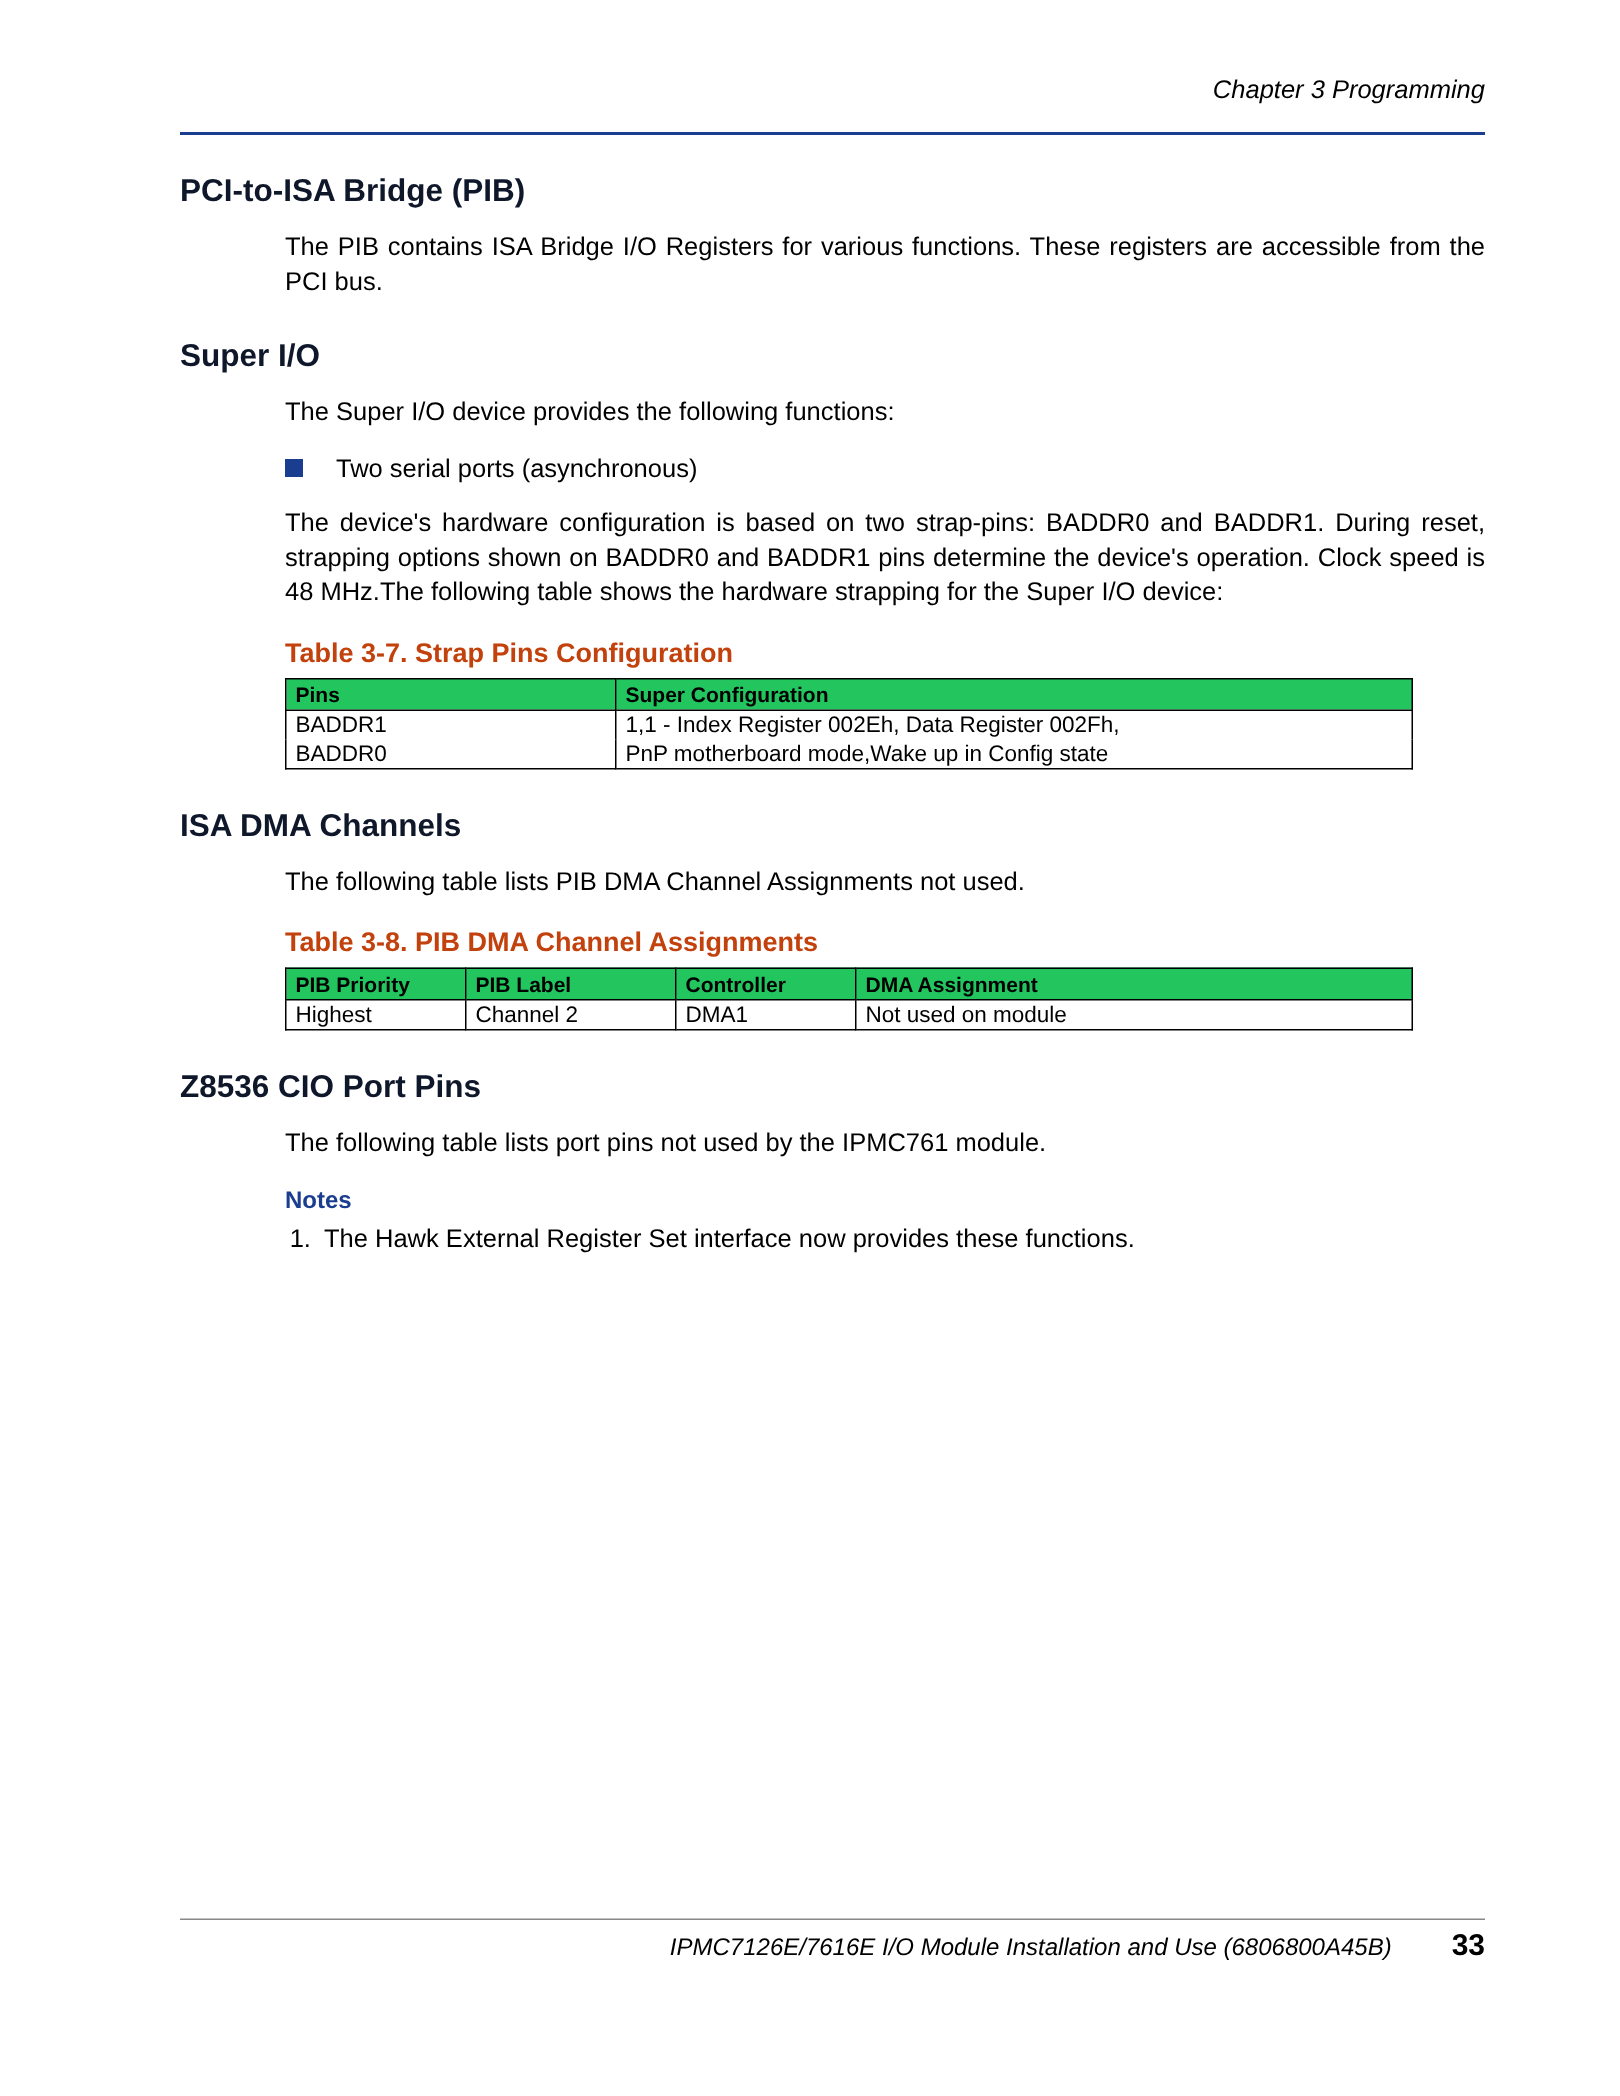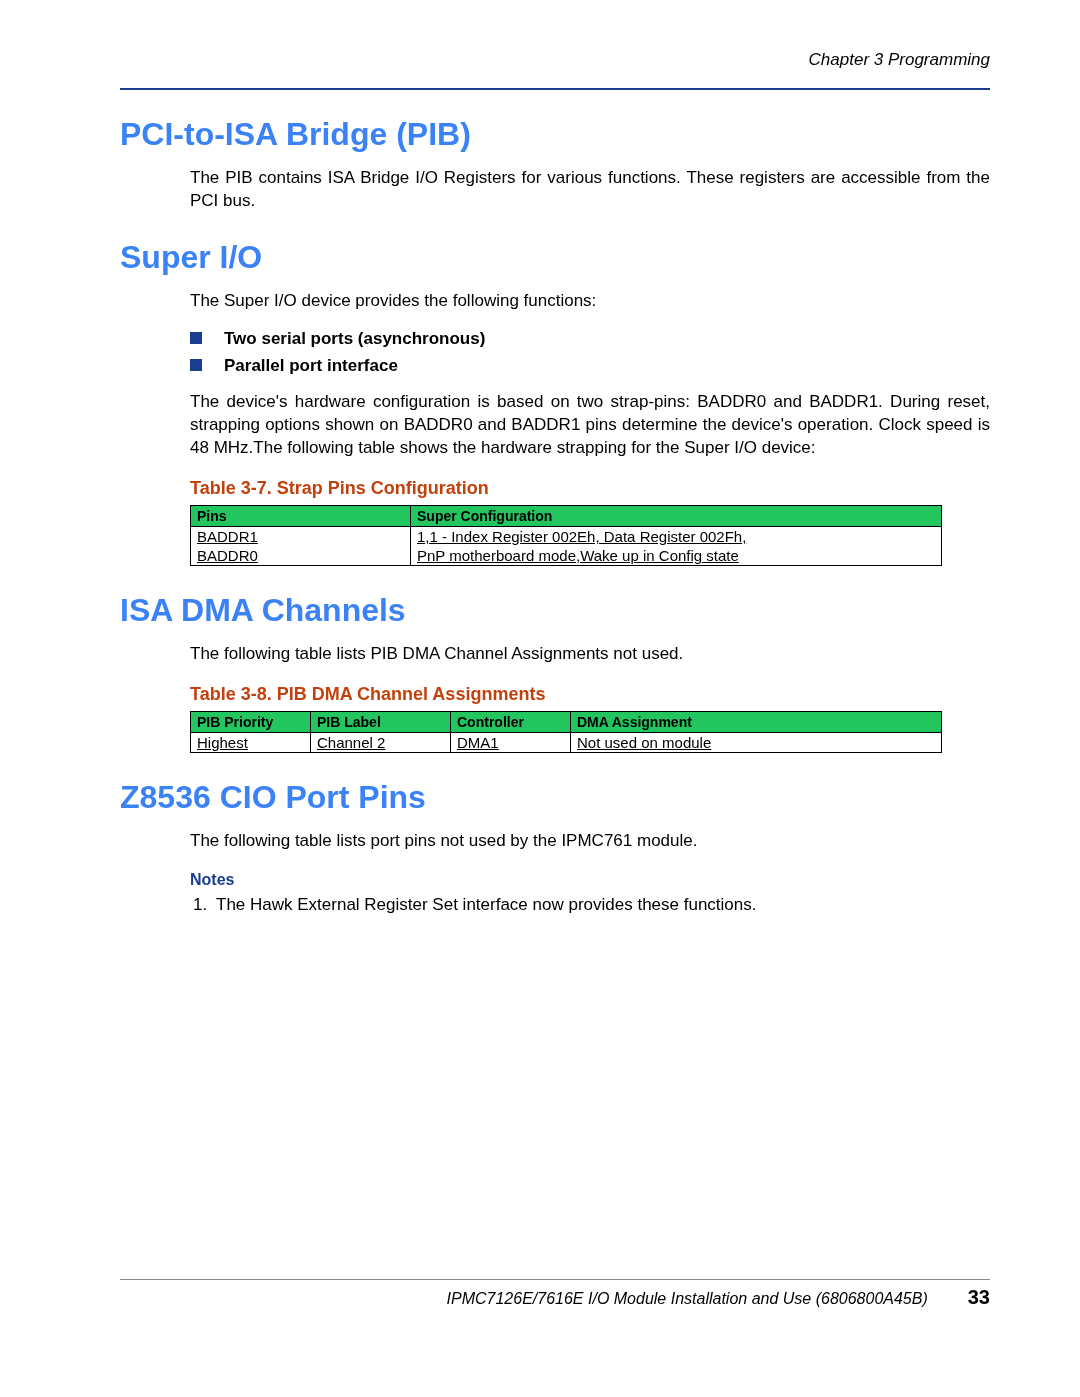--- a/index.html
+++ b/index.html
@@ -21,37 +21,36 @@
     margin-top: 18px;
     margin-bottom: 24px;
   }
   .chapter-ref {
     text-align: right;
     font-style: italic;
     font-size: 17px;
     margin-bottom: 0;
   }
   .section-heading {
-    color: #3b82f6;
-    font-weight: bold;
-    font-size: 32px;
+    color: #0f172a;
+    font-weight: bold;
+    font-size: 21px;
     margin-top: 26px;
     margin-bottom: 14px;
   }
   .body-text {
     font-size: 17px;
     line-height: 1.35;
     margin: 0 0 12px 70px;
     text-align: justify;
   }
   .bullet-list {
     margin: 0 0 12px 70px;
     padding-left: 0;
     list-style: none;
-    font-weight: bold;
   }
   .bullet-list li {
     font-size: 17px;
     line-height: 1.6;
     position: relative;
     padding-left: 34px;
   }
   .bullet-list li::before {
     content: "";
     position: absolute;
@@ -79,21 +78,20 @@
     text-align: left;
     padding: 2px 6px;
     font-weight: bold;
     font-size: 14px;
   }
   table.data-table td {
     border-left: 1px solid #000;
     border-right: 1px solid #000;
     padding: 1px 6px;
     font-size: 15px;
-    text-decoration: underline;
   }
   table.data-table tr:last-child td {
     border-bottom: 1px solid #000;
   }
   .notes-heading {
     color: #1a3d8f;
     font-weight: bold;
     font-size: 16px;
     margin: 18px 0 6px 70px;
   }
@@ -134,21 +132,20 @@
   <div class="chapter-ref">Chapter 3  Programming</div>
   <div class="header-line"></div>
 
   <div class="section-heading">PCI-to-ISA Bridge (PIB)</div>
   <p class="body-text">The PIB contains ISA Bridge I/O Registers for various functions. These registers are accessible from the PCI bus.</p>
 
   <div class="section-heading">Super I/O</div>
   <p class="body-text">The Super I/O device provides the following functions:</p>
   <ul class="bullet-list">
     <li>Two serial ports (asynchronous)</li>
-    <li>Parallel port interface</li>
   </ul>
   <p class="body-text">The device's hardware configuration is based on two strap-pins: BADDR0 and BADDR1. During reset, strapping options shown on BADDR0 and BADDR1 pins determine the device's operation. Clock speed is 48 MHz.The following table shows the hardware strapping for the Super I/O device:</p>
 
   <div class="table-caption">Table 3-7. Strap Pins Configuration</div>
   <table class="data-table">
     <colgroup>
         <col style="width:220px">
         <col>
       </colgroup>
     <tbody>

